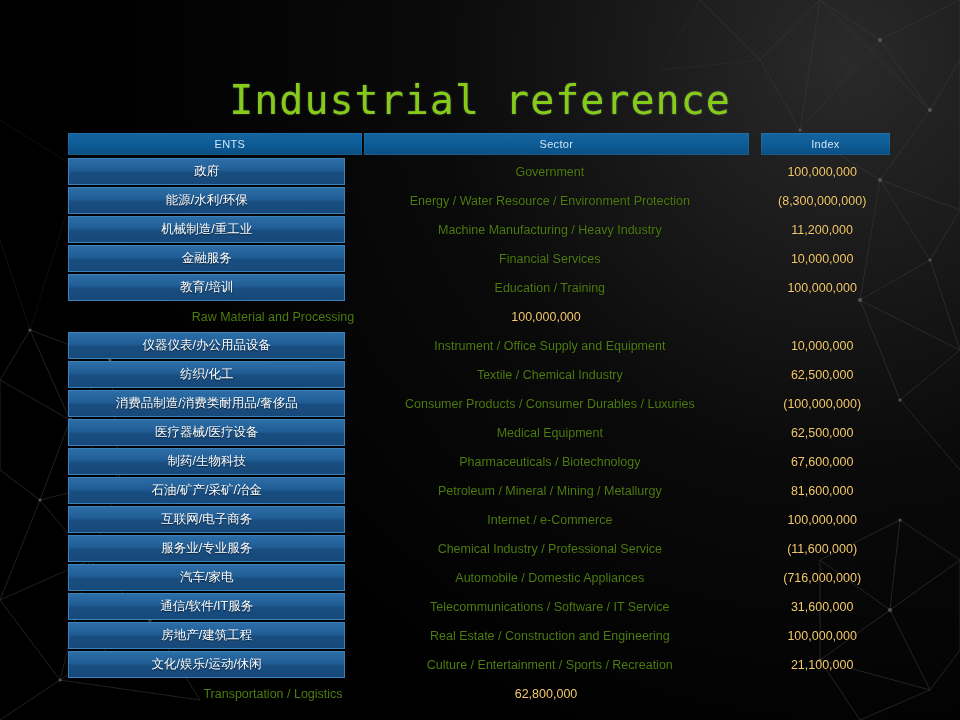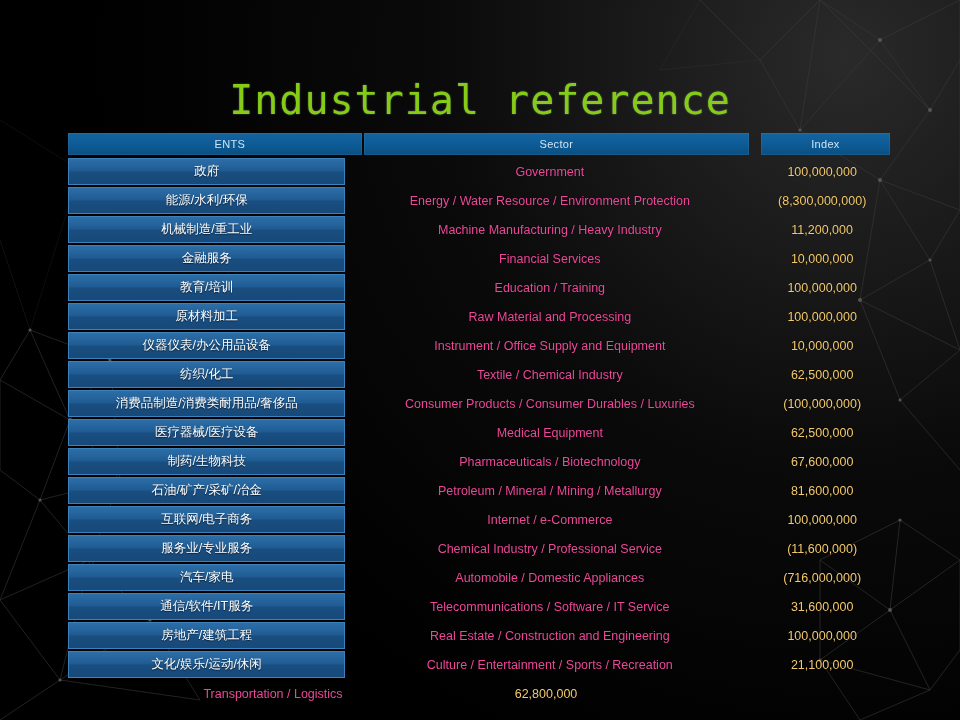--- a/index.html
+++ b/index.html
@@ -80,21 +80,21 @@
     color: #ffffff;
     font-size: 12.5px;
     display: flex;
     align-items: center;
     justify-content: center;
     text-shadow: 0 1px 1px rgba(0,0,0,.6);
   }
   .cell-sec {
     width: 406px;
     margin-left: 2px;
-    color: #ec4899;
+    color: #4d7c0f;
     font-size: 12.5px;
     display: flex;
     align-items: center;
     justify-content: center;
     text-align: center;
     text-shadow: 0 0 1px rgba(0,0,0,.8);
   }
   .cell-idx {
     width: 136px;
     margin-left: 2px;
@@ -201,21 +201,20 @@
         <div class="cell-ent">金融服务</div>
         <div class="cell-sec">Financial Services</div>
         <div class="cell-idx">10,000,000</div>
       </div>
       <div class="body-row">
         <div class="cell-ent">教育/培训</div>
         <div class="cell-sec">Education / Training</div>
         <div class="cell-idx">100,000,000</div>
       </div>
       <div class="body-row">
-        <div class="cell-ent">原材料加工</div>
         <div class="cell-sec">Raw Material and Processing</div>
         <div class="cell-idx">100,000,000</div>
       </div>
       <div class="body-row">
         <div class="cell-ent">仪器仪表/办公用品设备</div>
         <div class="cell-sec">Instrument / Office Supply and Equipment</div>
         <div class="cell-idx">10,000,000</div>
       </div>
       <div class="body-row">
         <div class="cell-ent">纺织/化工</div>

